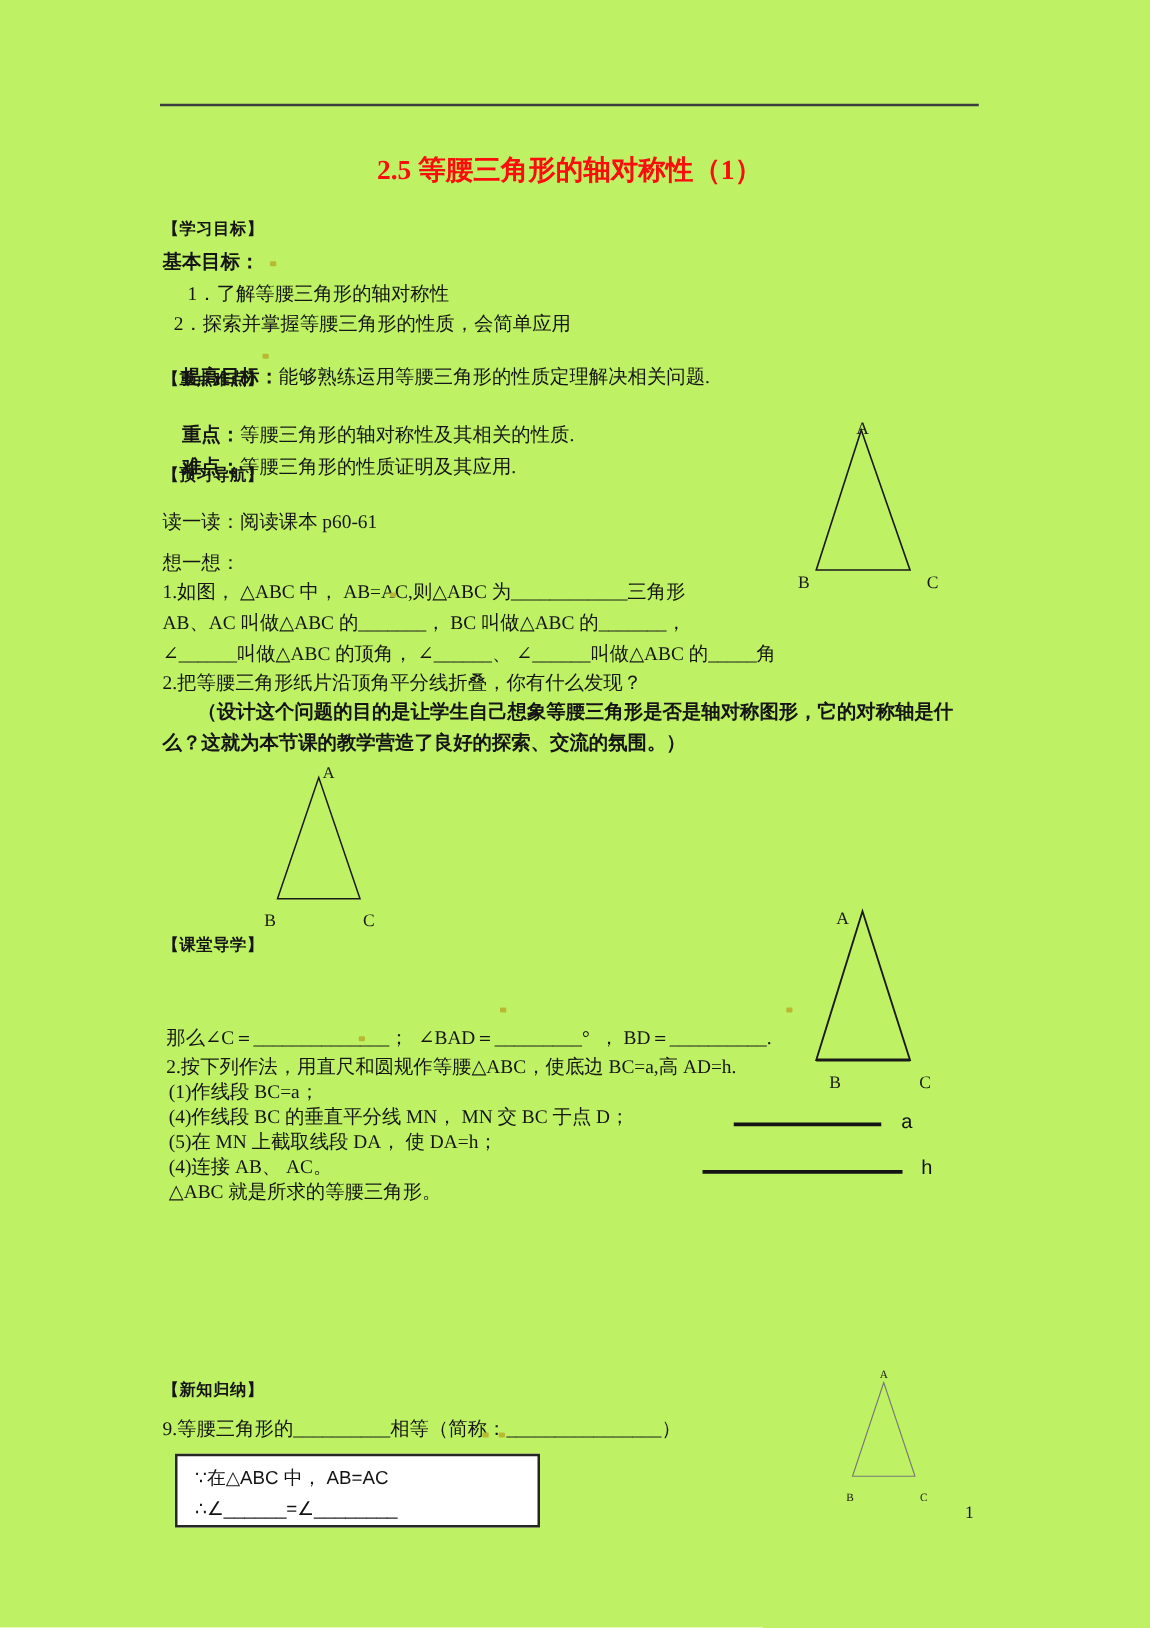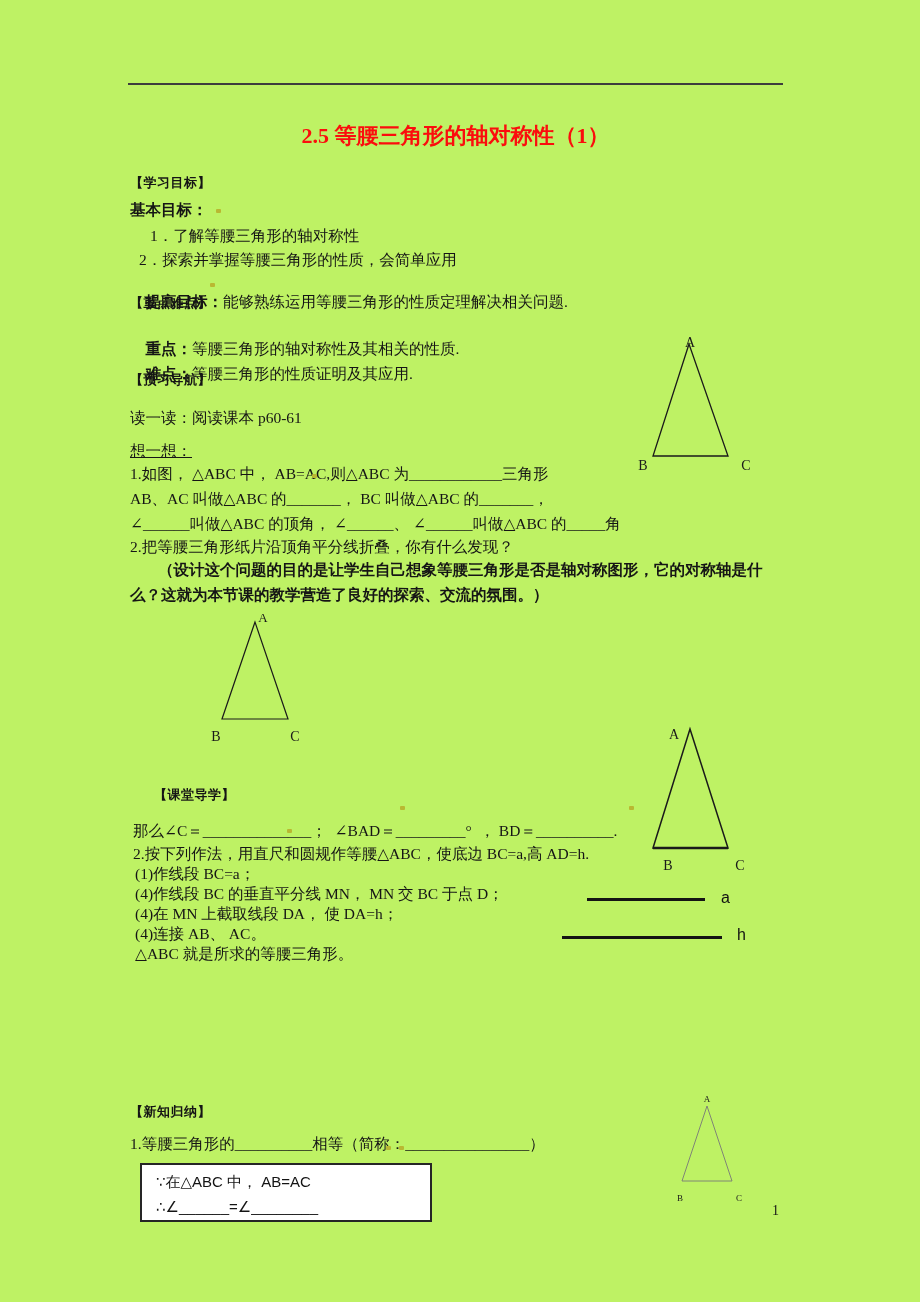--- a/index.html
+++ b/index.html
@@ -55,21 +55,21 @@
   <div class="line hdr" style="left:130px;top:295px;">【重点难点】</div>
   <div class="line" style="left:130px;top:320px;">
     <span class="b">重点：</span><span>等腰三角形的轴对称性及其相关的性质.</span>
   </div>
   <div class="line" style="left:130px;top:345px;">
     <span class="b">难点：</span><span>等腰三角形的性质证明及其应用.</span>
   </div>
 
   <div class="line hdr" style="left:130px;top:372px;">【预习导航】</div>
   <div class="line" style="left:130px;top:408px;">读一读：阅读课本 p60-61</div>
-  <div class="line" style="left:130px;top:441px;text-decoration:underline;">想一想：</div>
+  <div class="line" style="left:130px;top:441px;">想一想：</div>
   <div class="line" style="left:130px;top:464px;">1.如图， △ABC 中， AB=AC,则△ABC 为____________三角形</div>
   <div class="line" style="left:130px;top:489px;">AB、AC 叫做△ABC 的_______， BC 叫做△ABC 的_______，</div>
   <div class="line" style="left:130px;top:514px;text-align:right;">∠______叫做△ABC 的顶角， ∠______、 ∠______叫做△ABC 的_____角</div>
   <div class="line" style="left:130px;top:537px;">2.把等腰三角形纸片沿顶角平分线折叠，你有什么发现？</div>
   <div class="line b" style="left:130px;top:560px;margin-left:28px;">（设计这个问题的目的是让学生自己想象等腰三角形是否是轴对称图形，它的对称轴是什</div>
   <div class="line b" style="left:130px;top:585px;">么？这就为本节课的教学营造了良好的探索、交流的氛围。）</div>
 
   <svg class="fig" style="left:620px;top:330px;" width="145" height="150" viewBox="0 0 145 150">
     <polygon points="69,14 33,126 108,126" fill="none" stroke="#1a1a1a" stroke-width="1.3"></polygon>
     <text x="70" y="17" font-size="14" text-anchor="middle">A</text>
@@ -77,44 +77,44 @@
     <text x="126" y="140" font-size="14" text-anchor="middle">C</text>
   </svg>
 
   <svg class="fig" style="left:200px;top:608px;" width="110" height="140" viewBox="0 0 110 140">
     <polygon points="55,14 22,111 88,111" fill="none" stroke="#1a1a1a" stroke-width="1.2"></polygon>
     <text x="63" y="14" font-size="13" text-anchor="middle">A</text>
     <text x="16" y="133" font-size="14" text-anchor="middle">B</text>
     <text x="95" y="133" font-size="14" text-anchor="middle">C</text>
   </svg>
 
-  <div class="line hdr" style="left:130px;top:787px;margin-left:24px;">【课堂导学】</div>
+  <div class="line hdr" style="left:130px;top:748px;">【课堂导学】</div>
   <div class="line" style="left:133px;top:821px;">那么∠C＝______________；  ∠BAD＝_________°  ， BD＝__________.</div>
   <div class="line" style="left:133px;top:844px;">2.按下列作法，用直尺和圆规作等腰△ABC，使底边 BC=a,高 AD=h.</div>
   <div class="line" style="left:135px;top:864px;">(1)作线段 BC=a；</div>
   <div class="line" style="left:135px;top:884px;">(4)作线段 BC 的垂直平分线 MN， MN 交 BC 于点 D；</div>
-  <div class="line" style="left:135px;top:904px;">(4)在 MN 上截取线段 DA， 使 DA=h；</div>
+  <div class="line" style="left:135px;top:904px;">(5)在 MN 上截取线段 DA， 使 DA=h；</div>
   <div class="line" style="left:135px;top:924px;">(4)连接 AB、 AC。</div>
   <div class="line" style="left:135px;top:944px;">△ABC 就是所求的等腰三角形。</div>
 
   <svg class="fig" style="left:620px;top:715px;" width="145" height="165" viewBox="0 0 145 165">
     <polygon points="70,14 33,133 108,133" fill="none" stroke="#1a1a1a" stroke-width="1.5"></polygon>
     <line x1="33" y1="133" x2="108" y2="133" stroke="#1a1a1a" stroke-width="2.4"></line>
     <text x="54" y="24" font-size="14" text-anchor="middle" font-family="Liberation Sans, DejaVu Sans, sans-serif">A</text>
     <text x="48" y="155" font-size="14" text-anchor="middle">B</text>
     <text x="120" y="155" font-size="14" text-anchor="middle">C</text>
   </svg>
 
   <div class="seg" style="left:587px;top:898px;width:118px;"></div>
   <div class="seg-label" style="left:721px;top:889px;">a</div>
   <div class="seg" style="left:562px;top:936px;width:160px;"></div>
   <div class="seg-label" style="left:737px;top:926px;">h</div>
 
   <div class="line hdr" style="left:130px;top:1104px;">【新知归纳】</div>
-  <div class="line" style="left:130px;top:1134px;">1.等腰三角形的__________相等（简称：________________）</div>
+  <div class="line" style="left:130px;top:1134px;">9.等腰三角形的__________相等（简称：________________）</div>
 
   <div class="proofbox">
     <div class="pline" style="top:8px;">∵在△ABC 中， AB=AC</div>
     <div class="pline" style="top:33px;">∴∠______=∠________</div>
   </div>
 
   <svg class="fig" style="left:660px;top:1085px;" width="100" height="125" viewBox="0 0 100 125">
     <polygon points="47,21 22,96 72,96" fill="none" stroke="#787878" stroke-width="0.9"></polygon>
     <text x="47" y="17" font-size="9" text-anchor="middle" fill="#555">A</text>
     <text x="20" y="116" font-size="9" text-anchor="middle" fill="#555">B</text>

